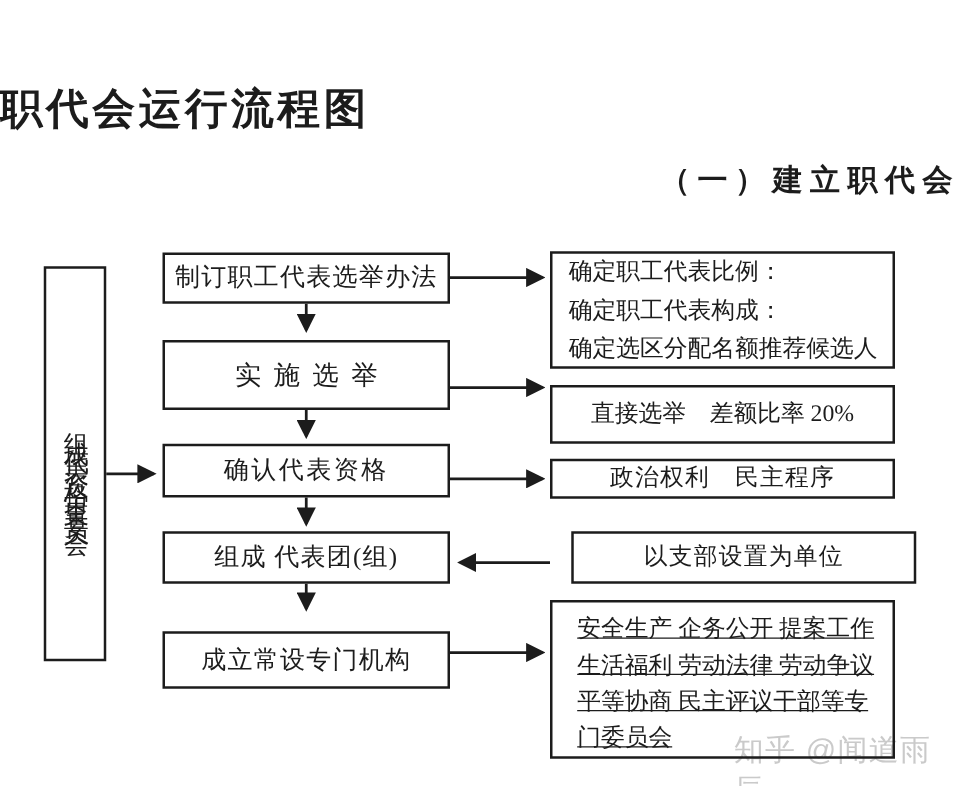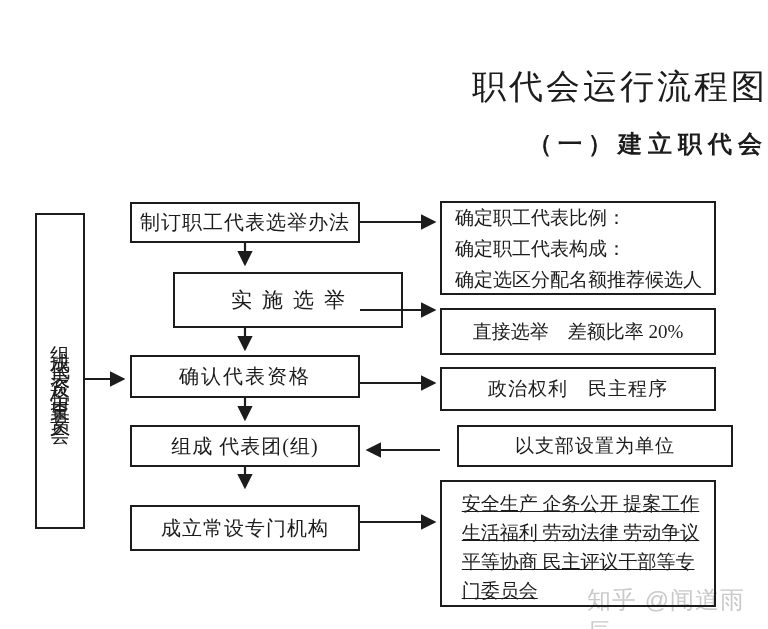--- a/index.html
+++ b/index.html
@@ -8,23 +8,23 @@
     width: 768px;
     height: 629px;
     background: #ffffff;
     font-family: "Liberation Serif", "DejaVu Serif", serif;
     color: #1c1c1c;
     overflow: hidden;
   }
   .title {
     position: absolute;
     top: 64px; left: 0; width: 100%;
-    text-align: right;
+    text-align: left;
     font-size: 34px;
-    font-weight: normal;
+    font-weight: bold;
     letter-spacing: 3px;
   }
   .subtitle {
     position: absolute;
     top: 128px; left: 0; width: 100%;
     text-align: right;
     font-size: 24px;
     font-weight: bold;
     letter-spacing: 6px;
   }
@@ -42,33 +42,33 @@
   }
   .left-box {
     left: 35px; top: 213px; width: 50px; height: 316px;
     writing-mode: vertical-lr;
     letter-spacing: 8px;
     font-size: 20px;
     text-indent: 4px;
   }
   .mid { left: 130px; width: 230px; }
   .step-1 { top: 202px; height: 41px; letter-spacing: 1px; }
-  .step-2 { top: 272px; height: 56px; font-size: 21px; letter-spacing: 10px; text-indent: 10px; margin-left: 43px; }
+  .step-2 { top: 272px; height: 56px; font-size: 21px; letter-spacing: 10px; text-indent: 10px; }
   .step-3 { top: 355px; height: 43px; letter-spacing: 2px; }
   .step-4 { top: 425px; height: 42px; letter-spacing: 1px; }
   .step-5 { top: 493px; height: 46px; letter-spacing: 1px; margin-top: 12px; }
   .right { left: 440px; width: 276px; font-size: 19px; }
   .detail-1 {
     top: 201px; height: 94px;
     justify-content: flex-start;
     padding-left: 13px;
   }
   .detail-1 .ml { line-height: 31px; }
   .detail-2 { top: 308px; height: 47px; }
-  .detail-3 { top: 367px; height: 44px; letter-spacing: 1px; }
+  .detail-3 { top: 367px; height: 32px; letter-spacing: 1px; }
   .detail-4 { top: 425px; height: 42px; letter-spacing: 1px; margin-left: 17px; }
   .detail-5 {
     top: 480px; height: 127px;
     justify-content: center;
     align-items: flex-start;
     padding: 7px 8px 0 13px;
     text-decoration: underline;
   }
   .detail-5 .ml { line-height: 29px; }
   .ml { white-space: pre-line; text-align: left; }

